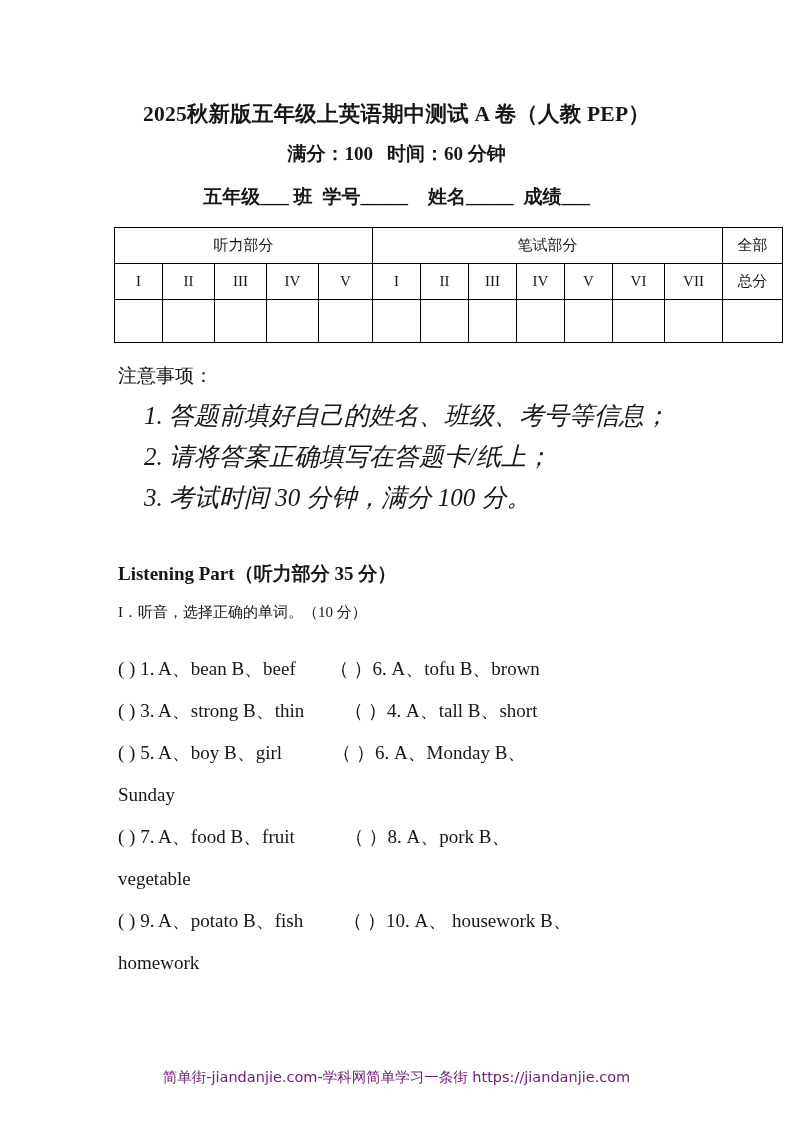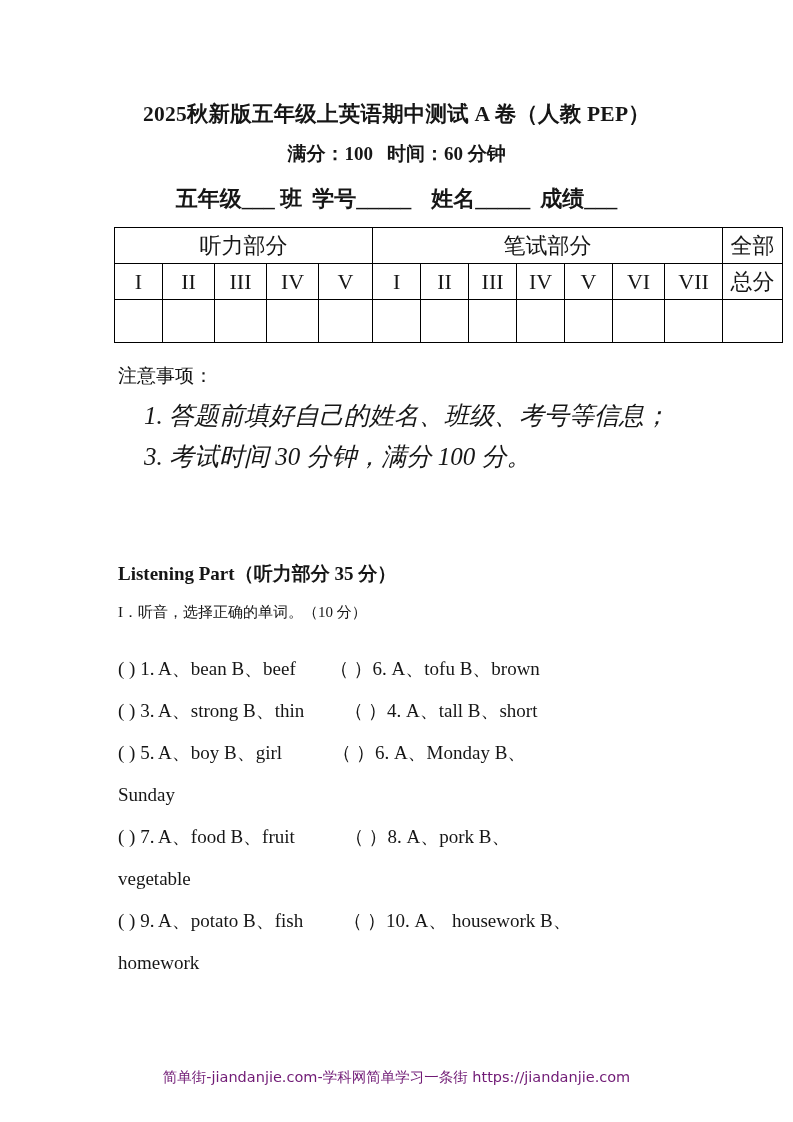--- a/index.html
+++ b/index.html
@@ -42,21 +42,21 @@
     font-size: 19px;
     font-weight: bold;
     position: absolute;
     left: 0; right: 0;
     top: 141px;
   }
   .doc-subtitle .gap { display:inline-block; width: 14px; }
 
   .student-line {
     text-align: center;
-    font-size: 22px;
+    font-size: 19px;
     font-weight: bold;
     position: absolute;
     left: 0; right: 0;
     top: 184px;
   }
   .student-line .fld {
     display: inline-block;
   }
   .student-line .sp-sm { display:inline-block; width: 10px; }
   .student-line .sp-md { display:inline-block; width: 20px; }
@@ -70,21 +70,21 @@
   }
   table.score-table {
     border-collapse: collapse;
     width: 668px;
     table-layout: fixed;
   }
   table.score-table td {
     border: 1.2px solid #000000;
     text-align: center;
     vertical-align: middle;
-    font-size: 22px;
+    font-size: 15px;
     font-family: "Liberation Serif", serif;
   }
   table.score-table tr.r-section td { height: 33px; }
   table.score-table tr.r-roman td { height: 33px; }
   table.score-table tr.r-blank td { height: 40px; }
   td.cn { font-family: "Liberation Serif", serif; font-size: 18px; }
   td.roman { font-size: 18px; }
 
   
   .notes {
@@ -219,20 +219,21 @@
         <td></td>
         <td></td>
       </tr>
     </tbody>
       </table>
   </div>
 
   <div class="notes">
     <div class="notes-title">注意事项：</div>
     <div class="note-item">1. 答题前填好自己的姓名、班级、考号等信息；</div>
+    <div class="note-item">2. 请将答案正确填写在答题卡/纸上；</div>
     <div class="note-item">3. 考试时间 30 分钟，满分 100 分。</div>
   </div>
 
   <div class="section-head">Listening Part（听力部分 35 分）</div>
   <div class="q-directive">I．听音，选择正确的单词。（10 分）</div>
 
   <div class="q-list">
 
     <div class="q-line">
       <span class="q-left">( ) 1. A、bean  B、beef</span><span class="spacer-a"></span><span class="q-right">（  ）6. A、tofu   B、brown</span>

